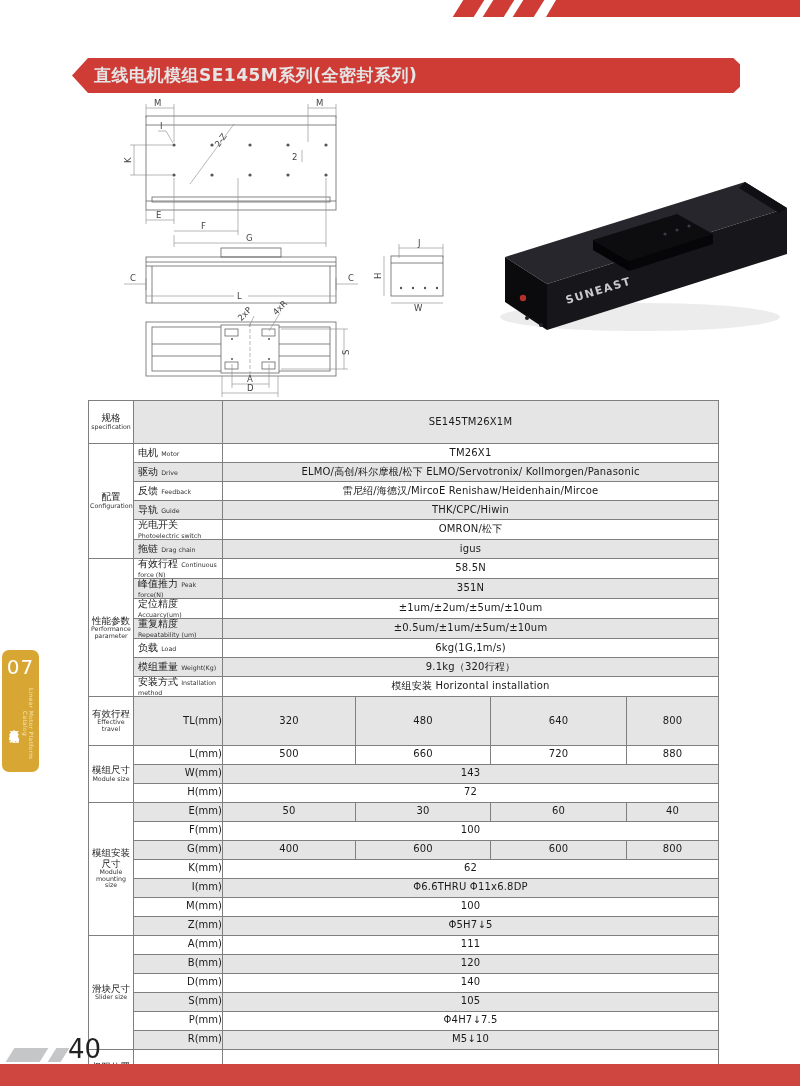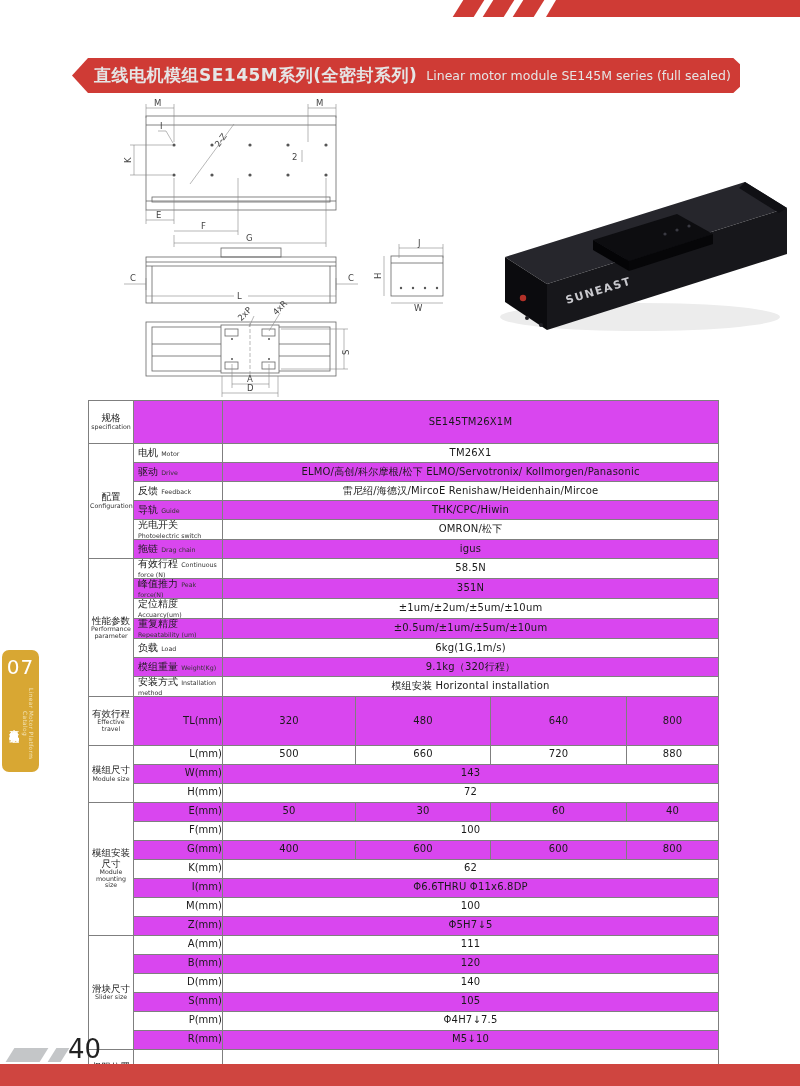--- a/index.html
+++ b/index.html
@@ -26,21 +26,21 @@
   .drawings .dim{stroke:#888;stroke-width:.6;fill:none;}
 
   
   .photo{position:absolute;left:475px;top:152px;width:320px;height:188px;}
 
   
   table.spec{position:absolute;left:88px;top:400px;width:630px;border-collapse:collapse;
              table-layout:fixed;font-size:10px;}
   table.spec td{border:1px solid #7f7f7f;height:18px;padding:0;text-align:center;
                 overflow:hidden;line-height:1.05;}
-  table.spec tr.sh td{background:#d946ef;}
+  table.spec tr.sh td{background:#e5e5e5;}
   table.spec td.g{background:#ffffff !important;font-size:9.5px;line-height:1.1;padding:12px 1px;}
   table.spec td.g .gen{display:block;font-size:6.3px;color:#333;line-height:1.05;}
   table.spec td.p{text-align:left;padding:0 0 0 4px;white-space:normal;line-height:.95;}
   table.spec td.p .en{font-size:6.3px;color:#333;}
   table.spec td.pc{text-align:right;}
   table.spec td.v{letter-spacing:.2px;}
 
   
   .tab{position:absolute;left:2px;top:650px;width:37px;height:122px;background:#d8a733;
        border-radius:7px;color:#fff;text-align:center;}
@@ -60,21 +60,20 @@
 
 <div class="page">
 
   <div class="stripe s1"></div>
   <div class="stripe s2"></div>
   <div class="stripe s3"></div>
   <div class="topbar"></div>
 
   <div class="ribbon">
     <span class="zh">直线电机模组SE145M系列(全密封系列)</span>
-    <span class="en">Linear motor module SE145M series (full sealed)</span>
   </div>
 
   <svg class="drawings" width="400" height="300" viewBox="0 0 400 300">
 
     <rect class="ln" x="60" y="18" width="190" height="94"></rect>
     <line class="ln" x1="60" y1="27" x2="250" y2="27"></line>
     <line class="ln" x1="60" y1="103" x2="250" y2="103"></line>
     <rect class="ln" x="66" y="99" width="178" height="5"></rect>
     <g fill="#555">
       <circle cx="88" cy="47" r="1.6"></circle>

